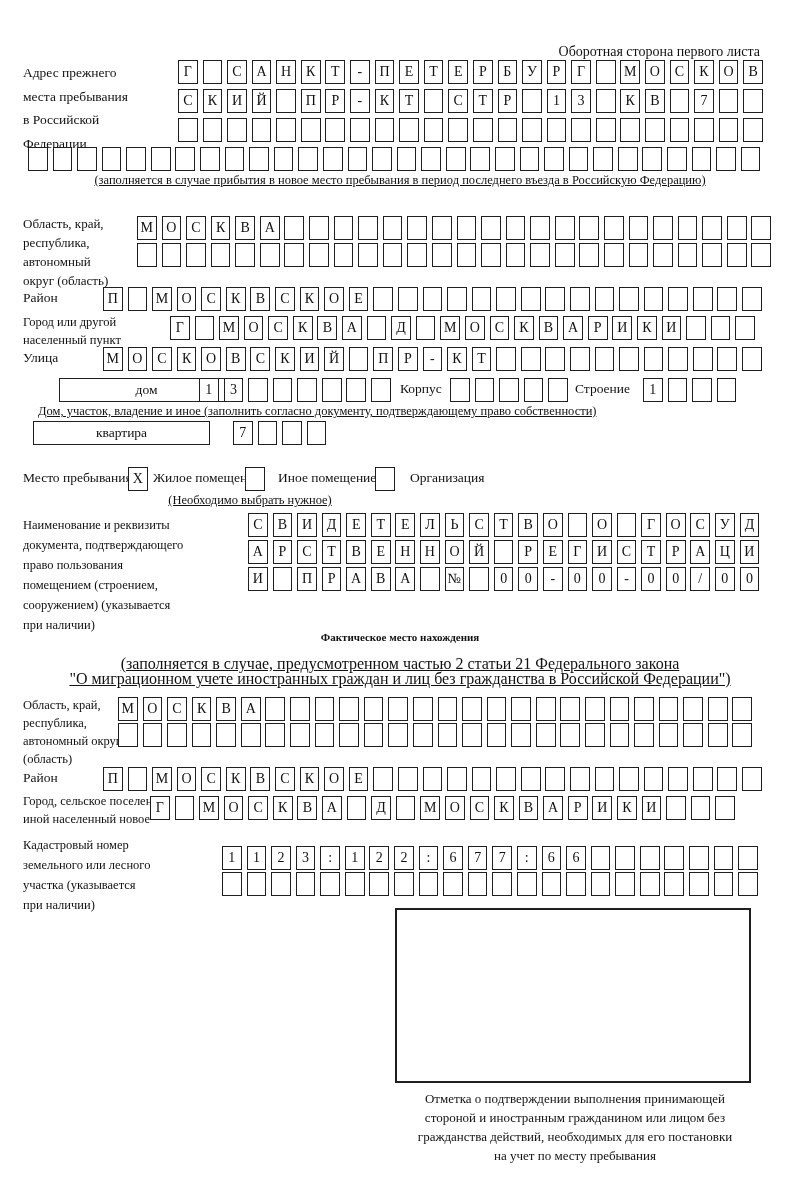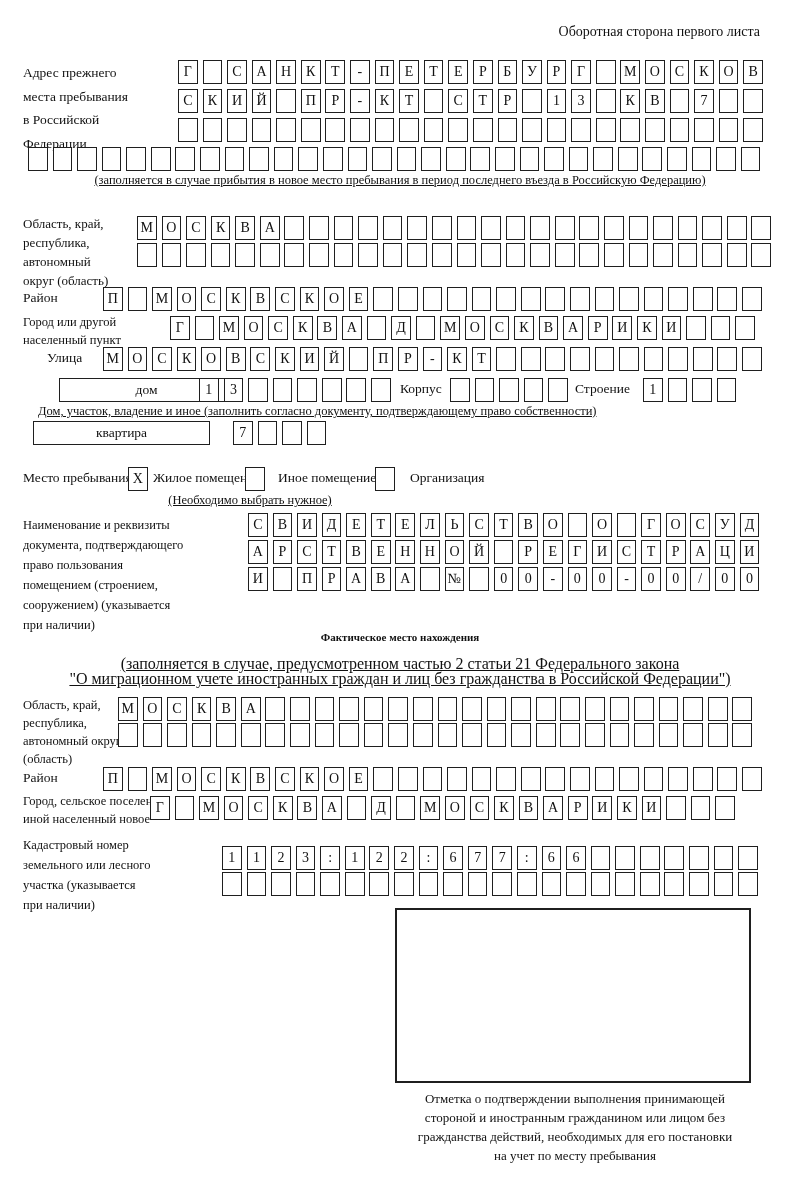--- a/index.html
+++ b/index.html
@@ -1,18 +1,18 @@
 <!DOCTYPE html>
 <html><head>
 <meta charset="utf-8">
 <style>
   html,body{margin:0;padding:0;background:#fff;}
   .page{position:relative;width:800px;height:1180px;background:#ffffff;
         font-family:"Liberation Serif","DejaVu Serif",serif;color:#111;overflow:hidden;}
-  .title{position:absolute;font-size:14px;}
+  .title{position:absolute;font-size:14px;margin-top:20px;}
   .heading{position:absolute;left:0;right:0;text-align:center;font-weight:bold;font-size:15px;}
   .lbl{position:absolute;font-size:13px;line-height:19px;}
   .lbl.lh23{line-height:23.5px;font-size:13.5px;}
   .lbl.lh18{line-height:18px;font-size:12.5px;}
   .lbl.lh20{line-height:20px;font-size:12.5px;}
   .inline-lbl{position:absolute;font-size:13.5px;}
   .caption{position:absolute;font-size:12.5px;text-decoration:underline;}
   .caption.small{font-size:16px;}
   .center{left:0;right:0;text-align:center;}
   .row{position:absolute;display:flex;gap:4.9px;}
@@ -269,21 +269,21 @@
       <span class="cell">А</span>
       <span class="cell">Р</span>
       <span class="cell">И</span>
       <span class="cell">К</span>
       <span class="cell">И</span>
       <span class="cell"></span>
       <span class="cell"></span>
       <span class="cell"></span>
     </div>
 
-  <div class="inline-lbl" style="left:23px;top:350px;margin-left:24px;">Улица</div>
+  <div class="inline-lbl" style="left:23px;top:350px;">Улица</div>
   <div class="row" style="left:103px;top:347px;">
       <span class="cell">М</span>
       <span class="cell">О</span>
       <span class="cell">С</span>
       <span class="cell">К</span>
       <span class="cell">О</span>
       <span class="cell">В</span>
       <span class="cell">С</span>
       <span class="cell">К</span>
       <span class="cell">И</span>

